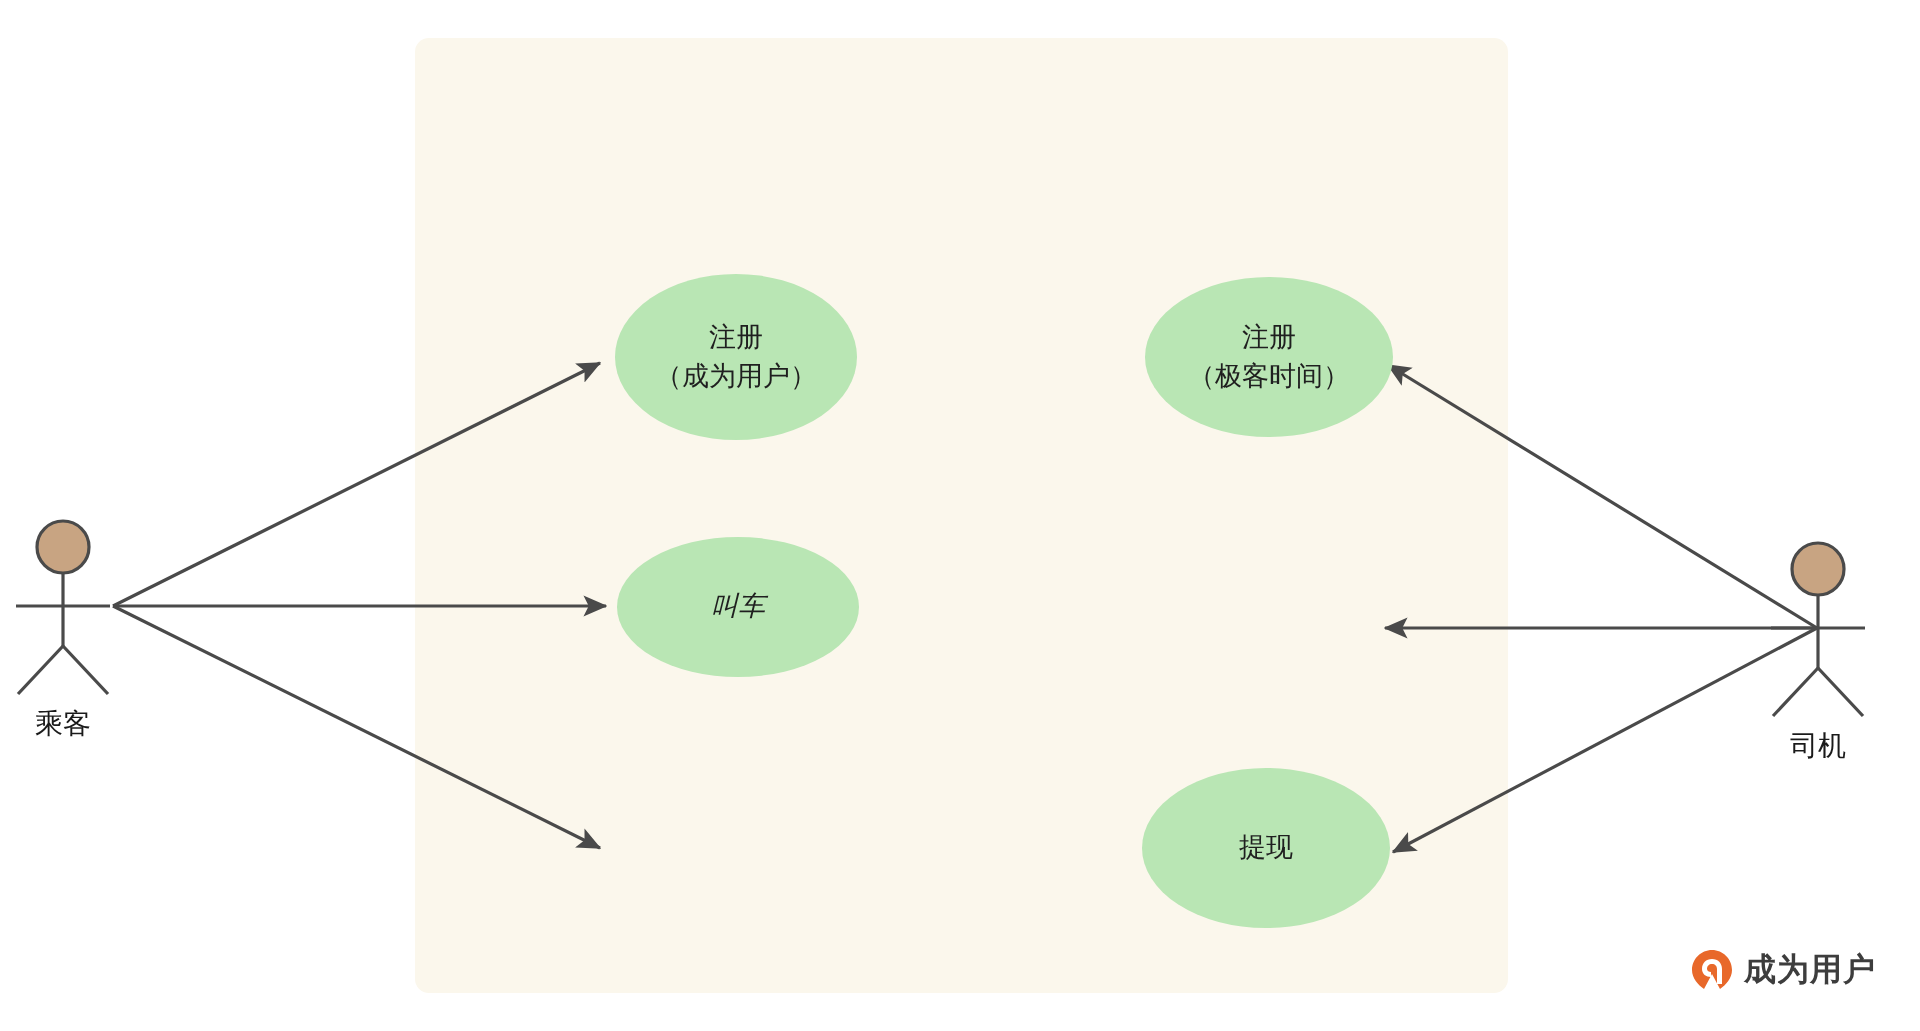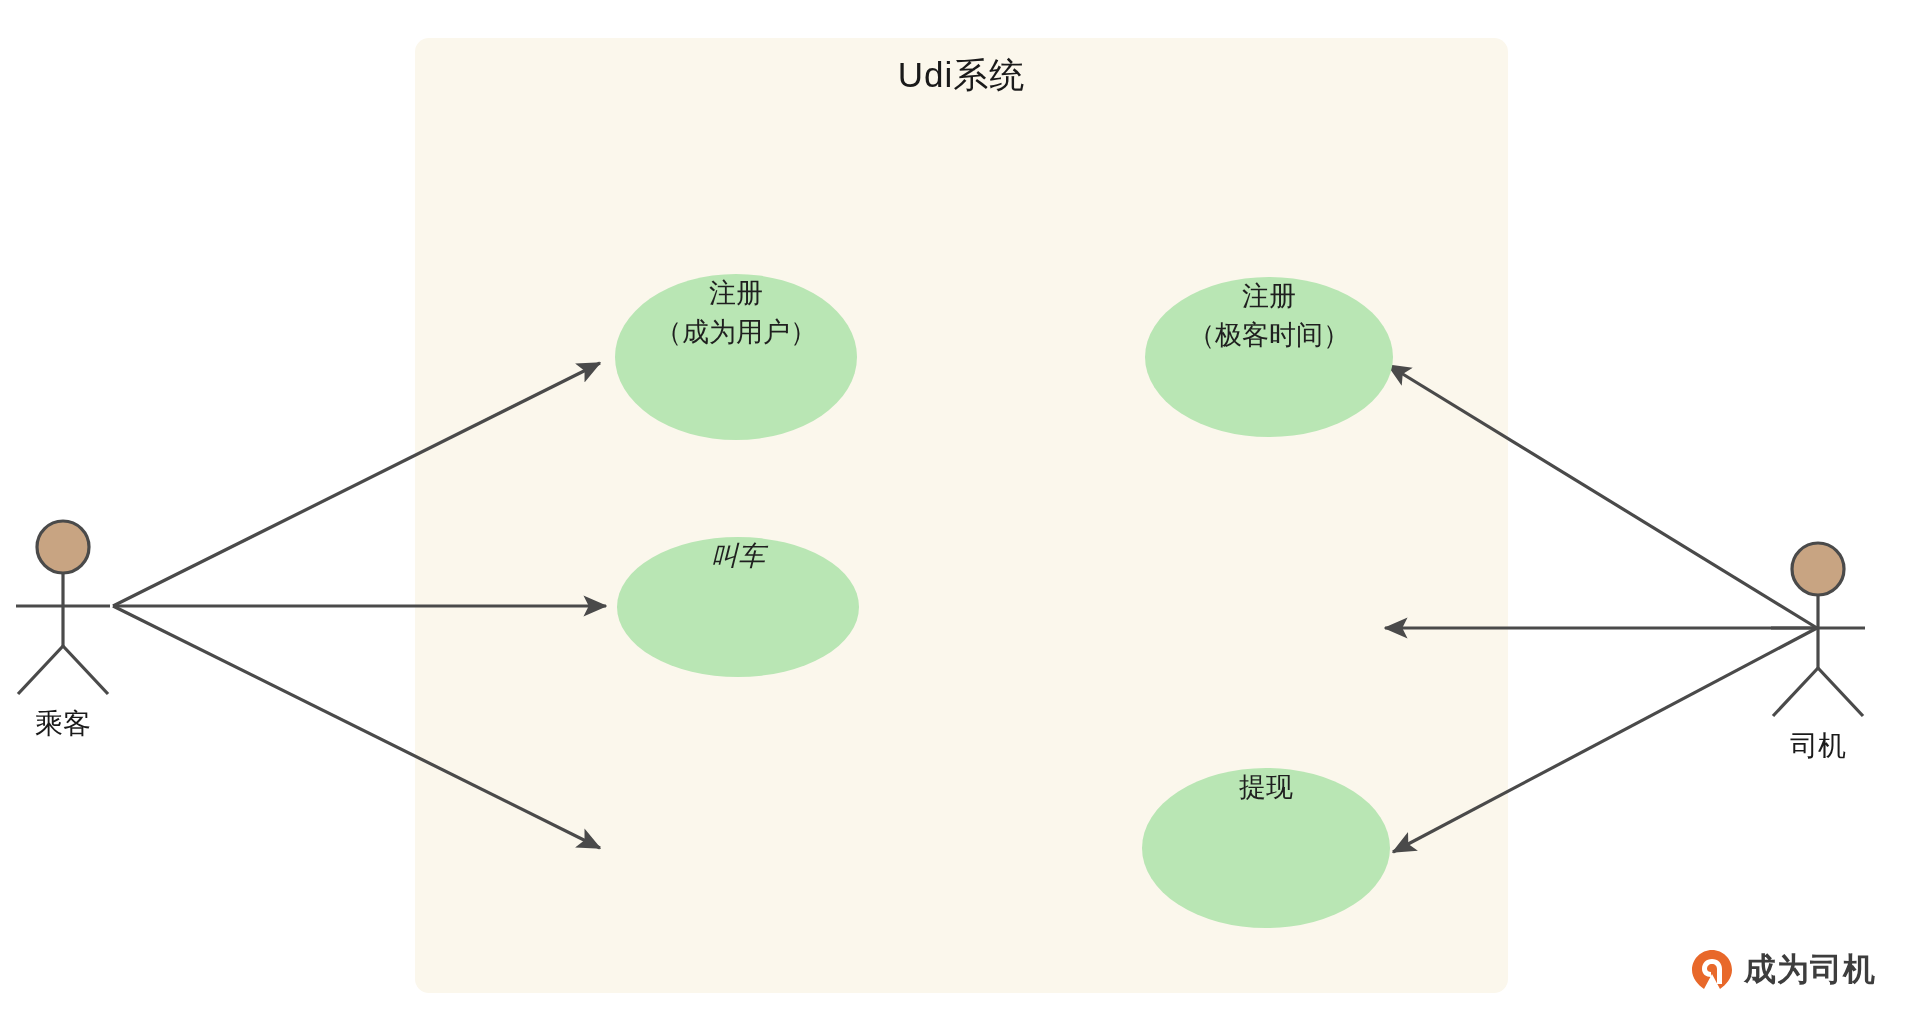--- a/index.html
+++ b/index.html
@@ -51,20 +51,21 @@
     pointer-events: none;
   }
   
   .usecase {
     position: absolute;
     background: #b9e6b4;
     border-radius: 50%;
     display: flex;
     flex-direction: column;
     align-items: center;
+    justify-content: center;
     text-align: center;
     color: #1f1f1f;
     font-size: 27px;
     line-height: 1.45;
   }
   .usecase .uc-line { display: block; white-space: nowrap; }
   
   .actor {
     position: absolute;
     width: 130px;
@@ -94,21 +95,20 @@
     letter-spacing: 1px;
     white-space: nowrap;
   }
 </style>
 </head>
 <body>
 
 <div id="canvas">
 
   <div class="system-box"></div>
-  <div class="system-title">Udi系统</div>
 
   <svg id="links" viewBox="0 0 1920 1031" width="1920" height="1031" xmlns="http://www.w3.org/2000/svg">
     <defs>
       <marker id="arrow" viewBox="0 0 10 10" refX="9.4" refY="5" markerWidth="7.5" markerHeight="7.5" orient="auto-start-reverse">
         <path d="M 0 0.6 L 10 5 L 0 9.4 L 2.2 5 Z" fill="#4a4a4a"></path>
       </marker>
     </defs>
     <g fill="none" stroke="#4a4a4a" stroke-width="3.2" marker-end="url(#arrow)">
 
       <line x1="113" y1="606" x2="600" y2="363"></line>
@@ -165,16 +165,16 @@
       <line x1="65" y1="130" x2="110" y2="178" stroke="#4a4a4a" stroke-width="3.2"></line>
     </svg>
   </div>
   <div class="actor-label" style="left:1753px; top:727px;">司机</div>
 
   <div class="brand">
     <svg width="44" height="44" viewBox="0 0 44 44" xmlns="http://www.w3.org/2000/svg">
       <path d="M22 2 C11 2 2 11 2 22 C2 30 8 37 14 41 L22 26 L30 41 C36 37 42 30 42 22 C42 11 33 2 22 2 Z" fill="#e8682a"></path>
       <path d="M22 11 C16 11 12 15 12 21 C12 26 16 29 21 29 L21 24 C19 24 17 23 17 21 C17 18 19 16 22 16 C25 16 27 18 27 21 L27 36 L32 36 L32 21 C32 15 28 11 22 11 Z" fill="#ffffff"></path>
     </svg>
-    <span class="brand-text">成为司机</span>
+    <span class="brand-text">成为用户</span>
   </div>
 
 </div>
 
 </body></html>

